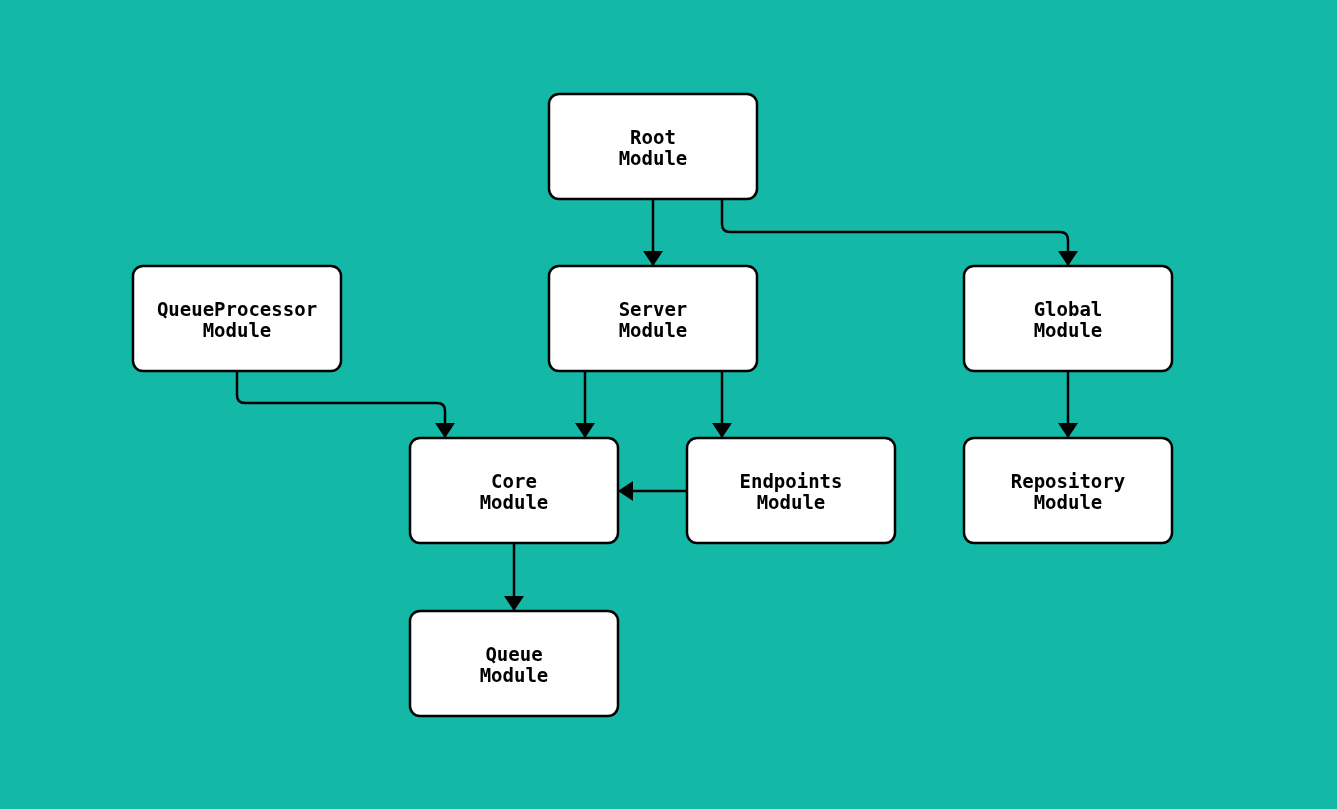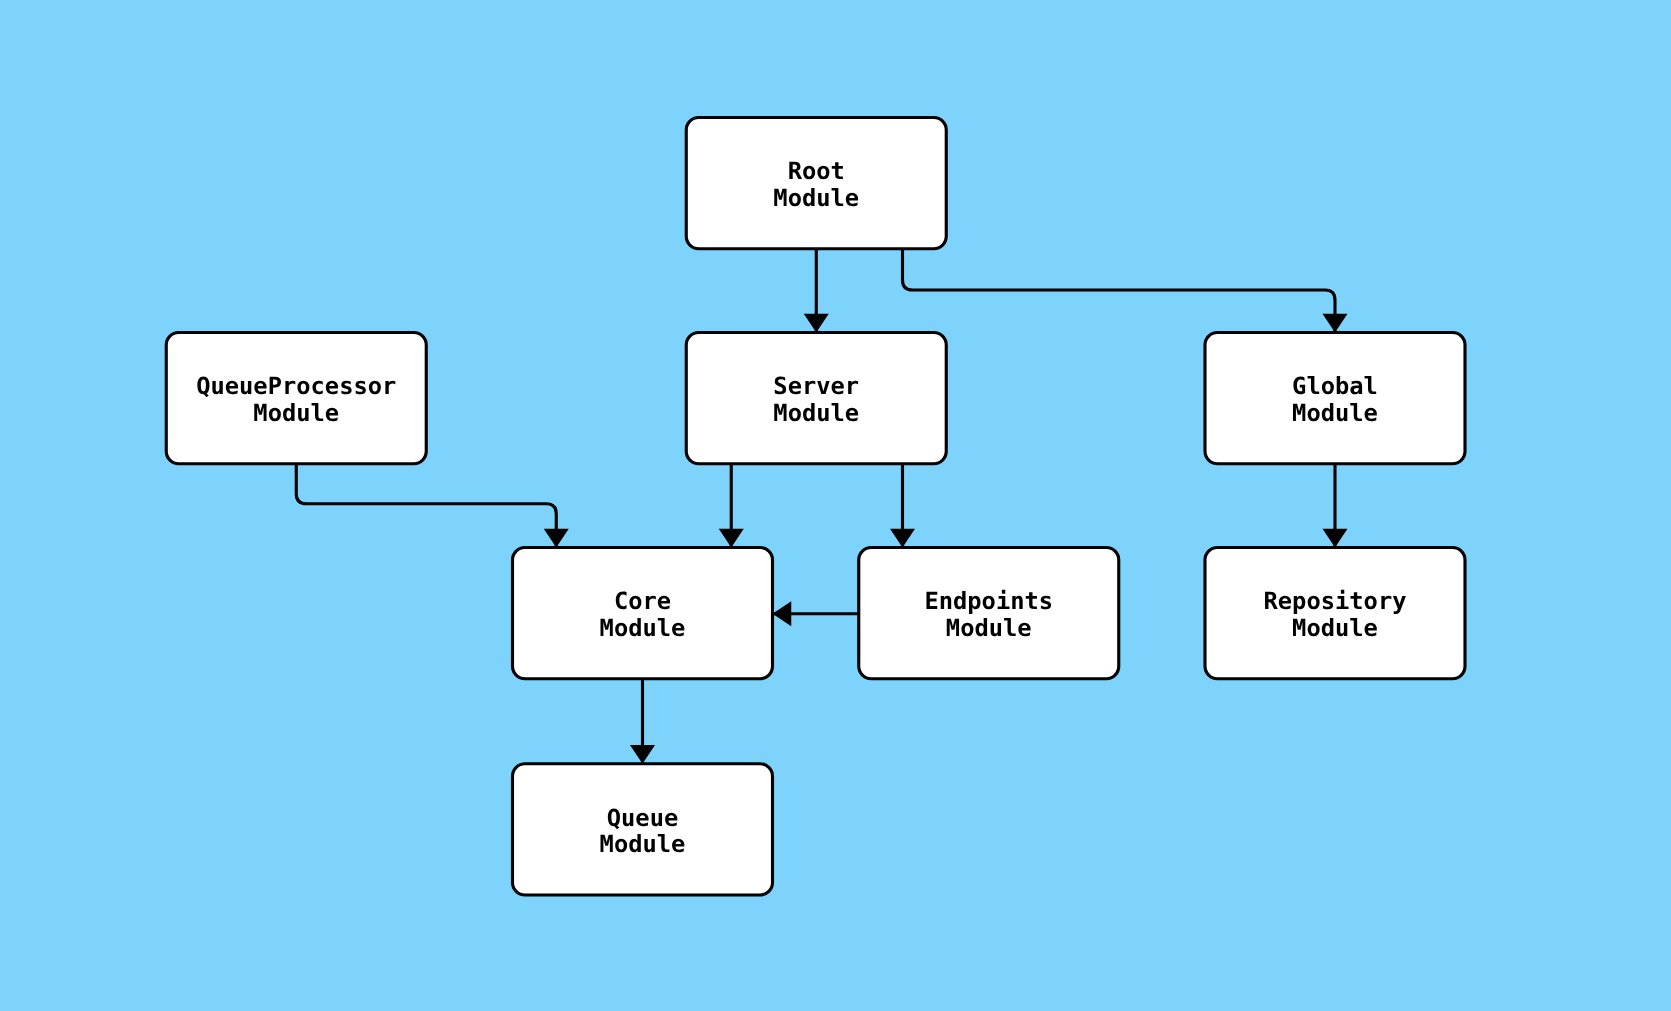--- a/index.html
+++ b/index.html
@@ -5,21 +5,21 @@
   html, body {
     margin: 0;
     padding: 0;
     background: #ffffff;
     font-family: "DejaVu Sans Mono", monospace;
   }
   #stage {
     position: relative;
     width: 1337px;
     height: 809px;
-    background: #7dd3fc;
+    background: #14b8a6;
     overflow: hidden;
   }
   svg { display: block; }
   .node-rect {
     stroke-width: 2.5px;
   }
   .node-label {
     font-family: "DejaVu Sans Mono", monospace;
     font-weight: bold;
     font-size: 19px;

